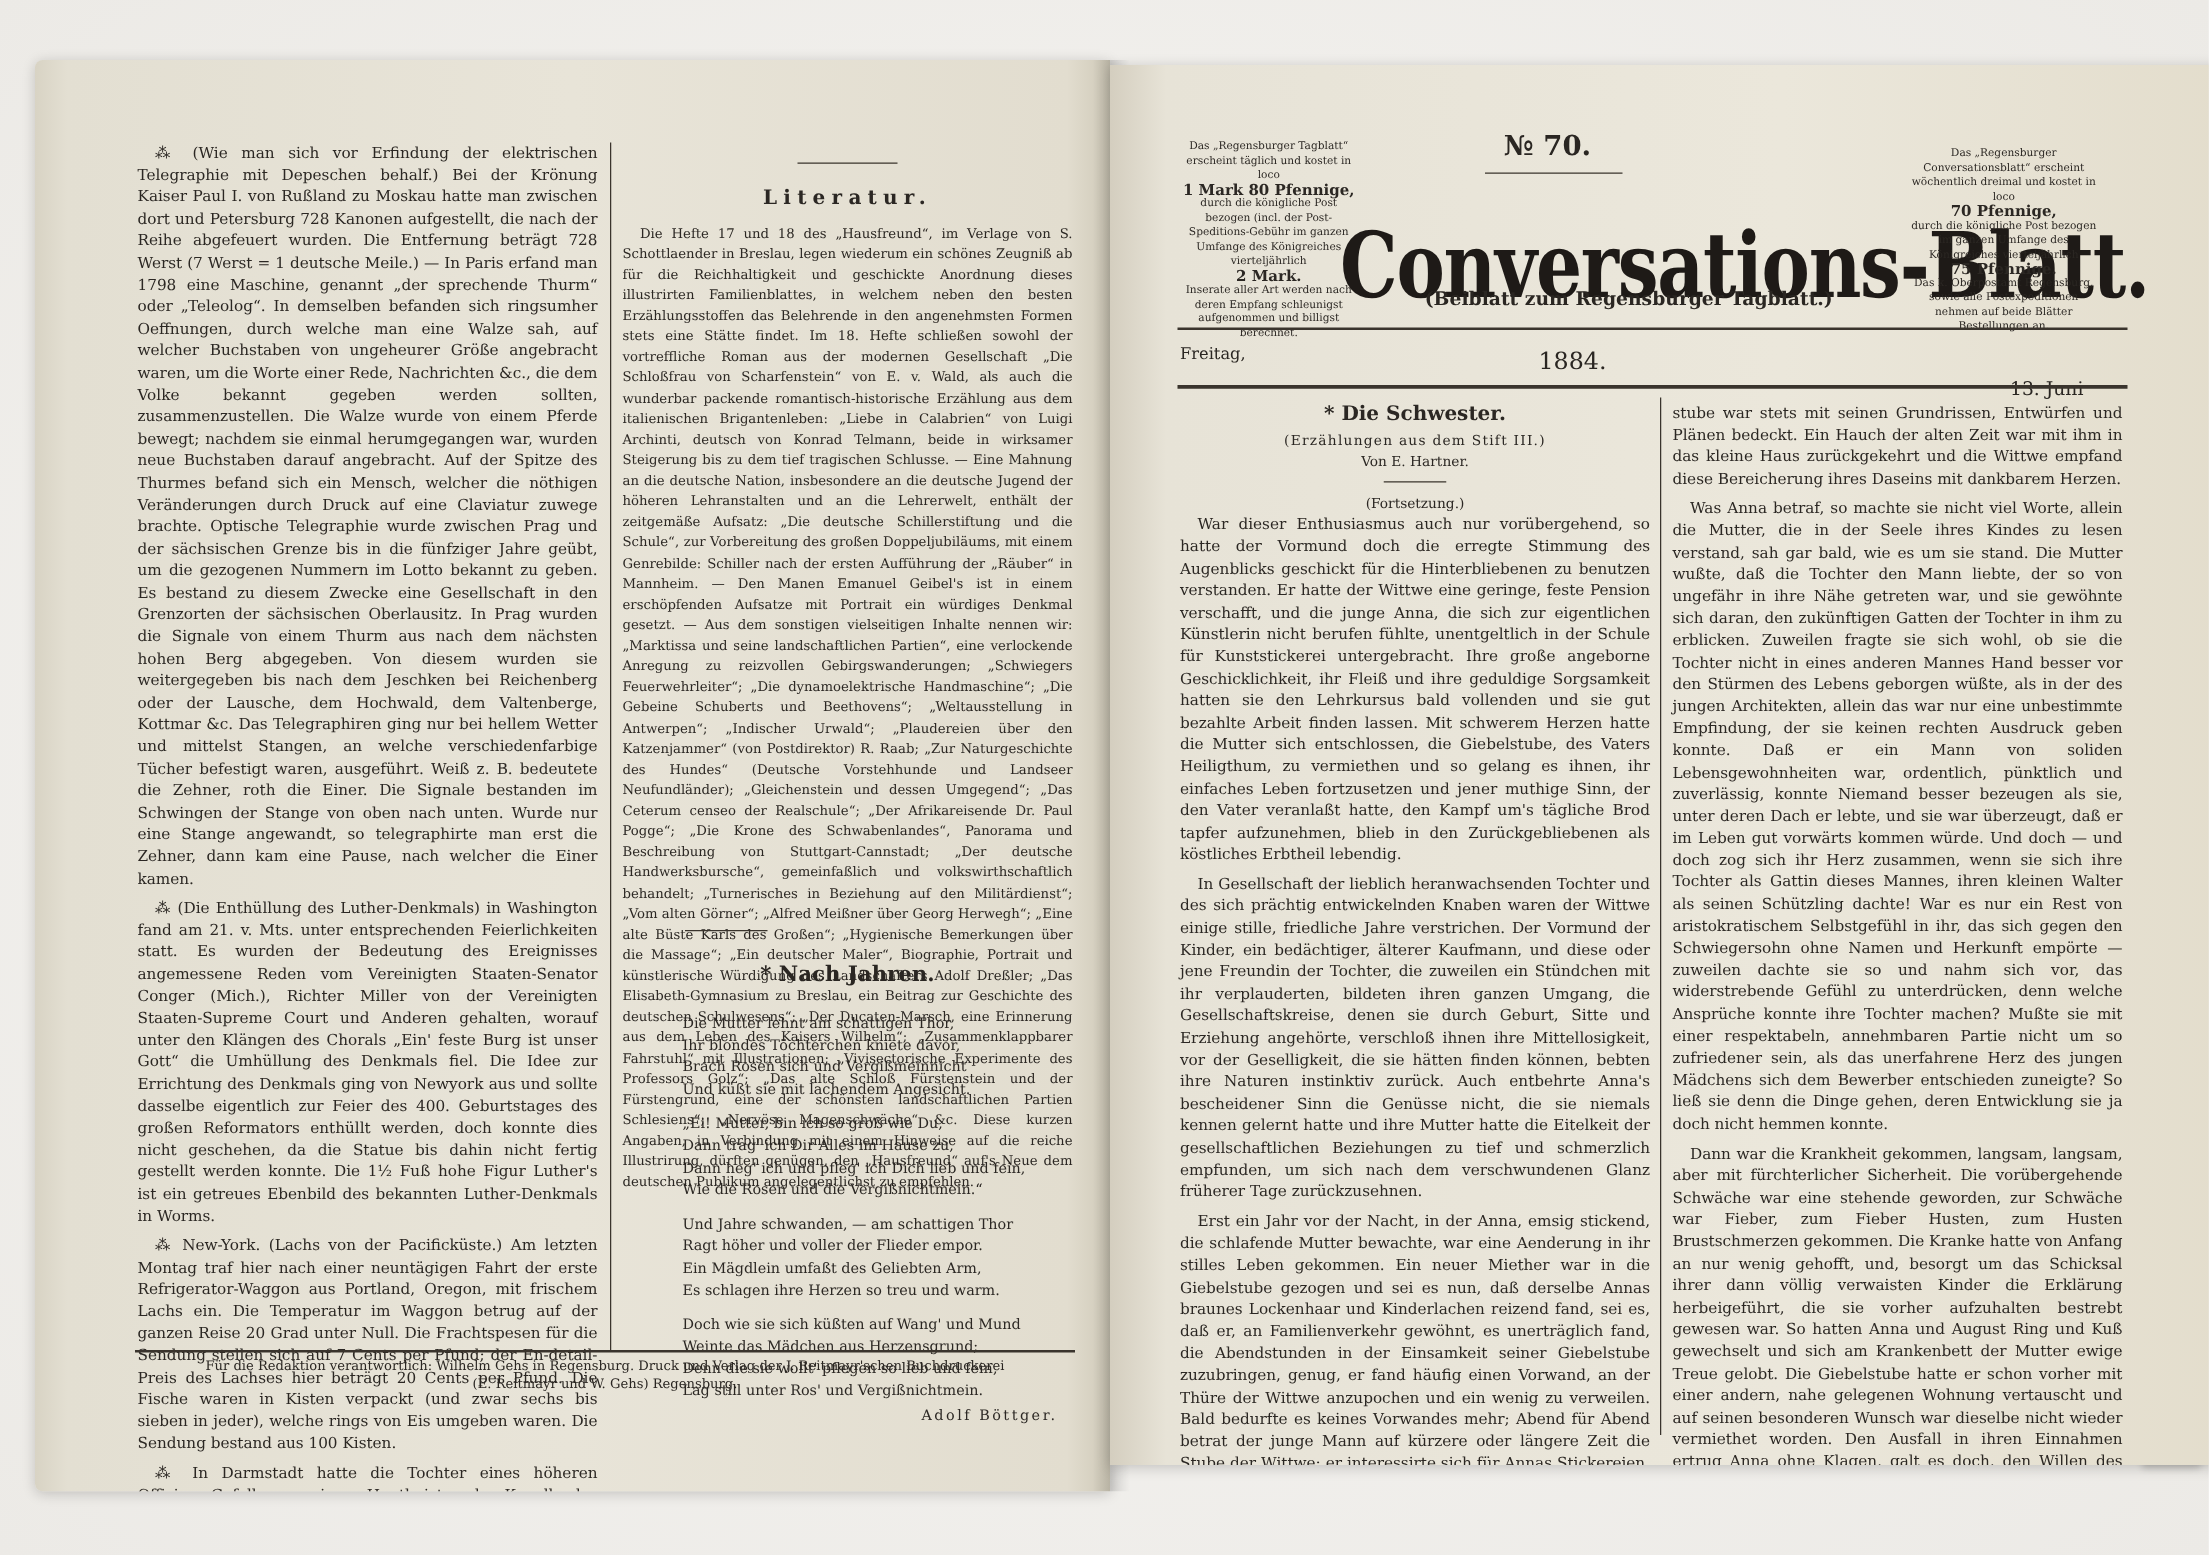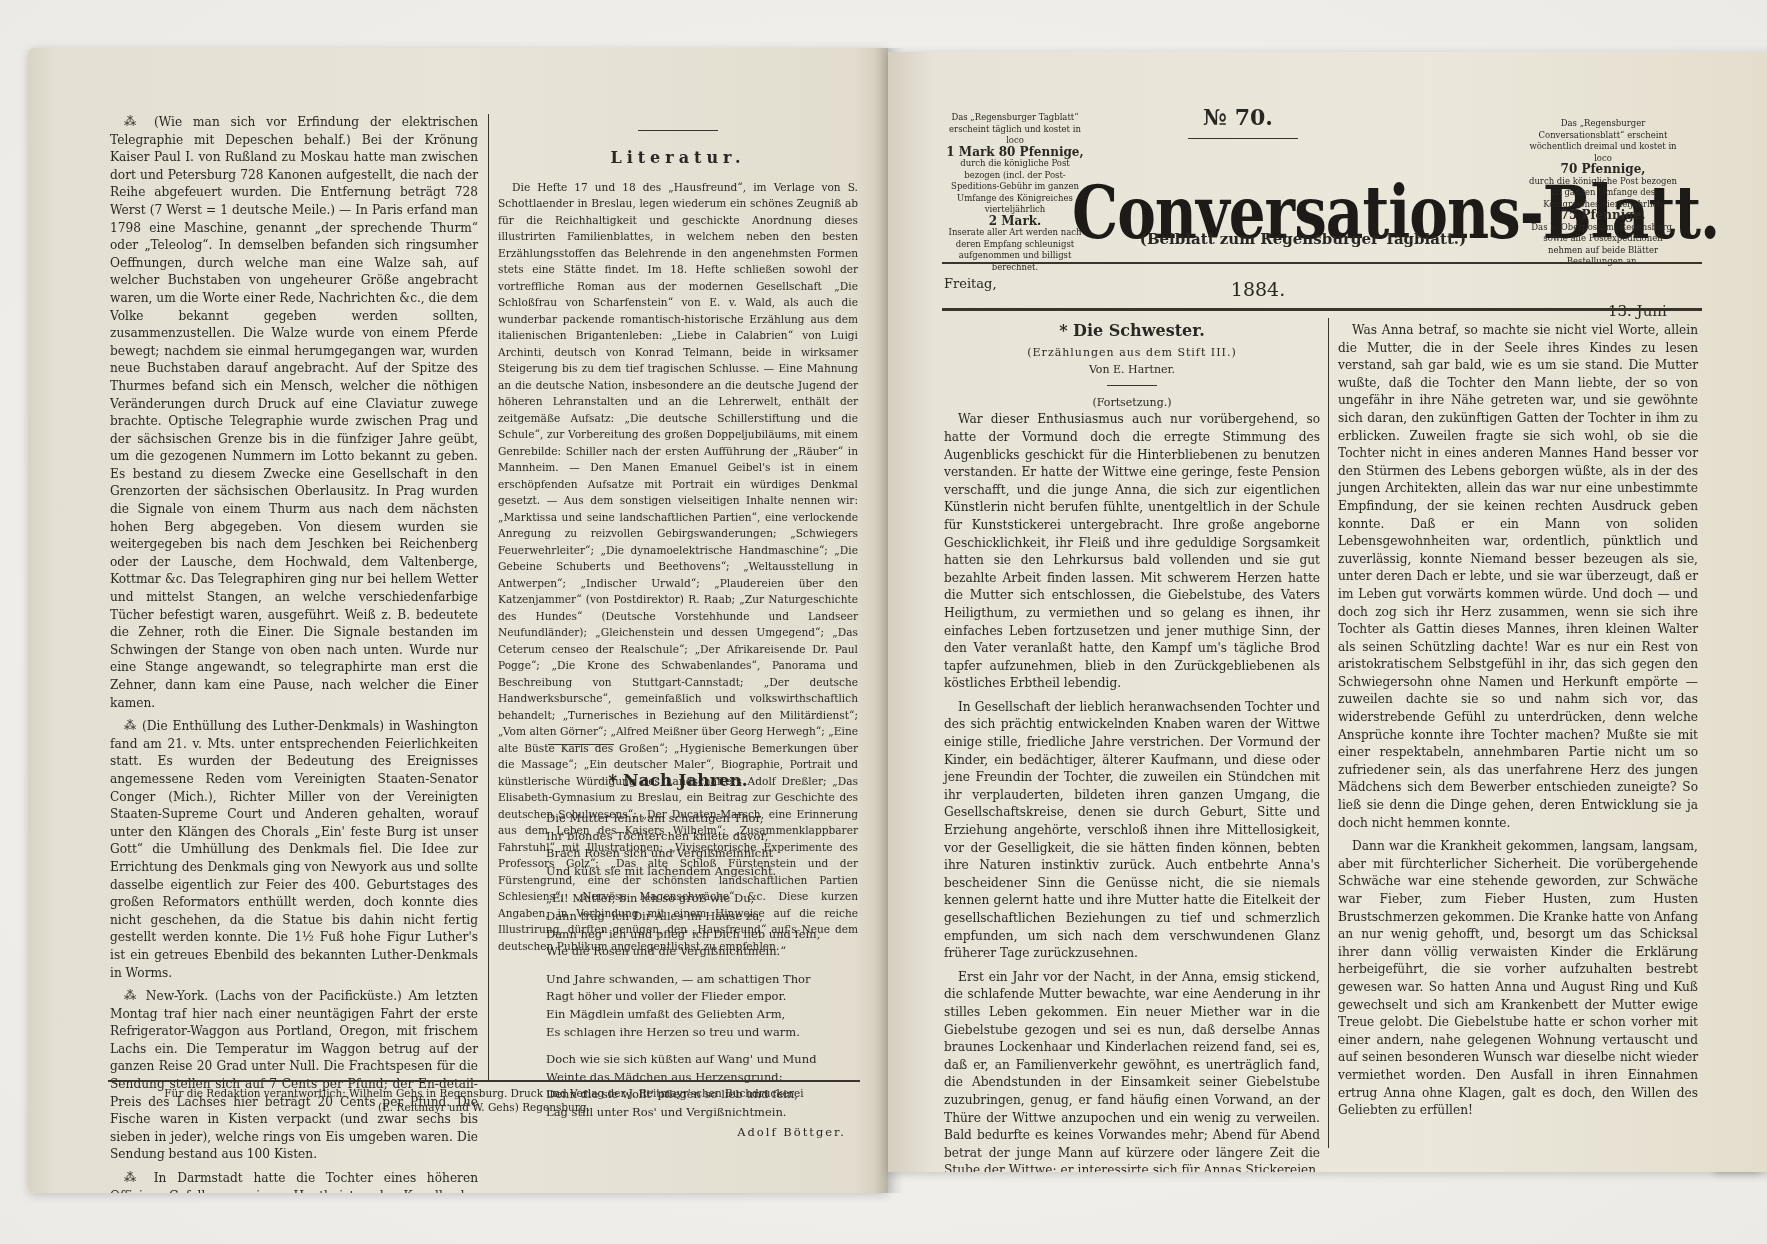--- a/index.html
+++ b/index.html
@@ -126,18 +126,19 @@
       <div class="hrule" style="position:relative;width:50px;margin:6px auto 8px;"></div>
       <div class="center small">(Fortsetzung.)</div>
       <p>War dieser Enthusiasmus auch nur vorübergehend, so hatte der Vormund doch die erregte Stimmung des Augenblicks geschickt für die Hinterbliebenen zu benutzen verstanden. Er hatte der Wittwe eine geringe, feste Pension verschafft, und die junge Anna, die sich zur eigentlichen Künstlerin nicht berufen fühlte, unentgeltlich in der Schule für Kunststickerei untergebracht. Ihre große angeborne Geschicklichkeit, ihr Fleiß und ihre geduldige Sorgsamkeit hatten sie den Lehrkursus bald vollenden und sie gut bezahlte Arbeit finden lassen. Mit schwerem Herzen hatte die Mutter sich entschlossen, die Giebelstube, des Vaters Heiligthum, zu vermiethen und so gelang es ihnen, ihr einfaches Leben fortzusetzen und jener muthige Sinn, der den Vater veranlaßt hatte, den Kampf um's tägliche Brod tapfer aufzunehmen, blieb in den Zurückgebliebenen als köstliches Erbtheil lebendig.</p>
       <p>In Gesellschaft der lieblich heranwachsenden Tochter und des sich prächtig entwickelnden Knaben waren der Wittwe einige stille, friedliche Jahre verstrichen. Der Vormund der Kinder, ein bedächtiger, älterer Kaufmann, und diese oder jene Freundin der Tochter, die zuweilen ein Stündchen mit ihr verplauderten, bildeten ihren ganzen Umgang, die Gesellschaftskreise, denen sie durch Geburt, Sitte und Erziehung angehörte, verschloß ihnen ihre Mittellosigkeit, vor der Geselligkeit, die sie hätten finden können, bebten ihre Naturen instinktiv zurück. Auch entbehrte Anna's bescheidener Sinn die Genüsse nicht, die sie niemals kennen gelernt hatte und ihre Mutter hatte die Eitelkeit der gesellschaftlichen Beziehungen zu tief und schmerzlich empfunden, um sich nach dem verschwundenen Glanz früherer Tage zurückzusehnen.</p>
       <p>Erst ein Jahr vor der Nacht, in der Anna, emsig stickend, die schlafende Mutter bewachte, war eine Aenderung in ihr stilles Leben gekommen. Ein neuer Miether war in die Giebelstube gezogen und sei es nun, daß derselbe Annas braunes Lockenhaar und Kinderlachen reizend fand, sei es, daß er, an Familienverkehr gewöhnt, es unerträglich fand, die Abendstunden in der Einsamkeit seiner Giebelstube zuzubringen, genug, er fand häufig einen Vorwand, an der Thüre der Wittwe anzupochen und ein wenig zu verweilen. Bald bedurfte es keines Vorwandes mehr; Abend für Abend betrat der junge Mann auf kürzere oder längere Zeit die Stube der Wittwe; er interessirte sich für Annas Stickereien, ordnete mit sachverständigem Sinn die Farben und entwarf ihr manche stilvolle Zeichnung. Er war Architekt und wenn er auch kein Künstler im höchsten Sinne des Wortes war, so arbeitete er doch mit Stift und Farbe und der große Zeichentisch in der Giebel-</p>
     </div>
 
     <div class="vrule" style="left:440px;top:266px;height:830px;"></div>
 
     <div class="col" style="left:450px;top:270px;width:360px;">
+      <p style="text-indent:0">stube war stets mit seinen Grundrissen, Entwürfen und Plänen bedeckt. Ein Hauch der alten Zeit war mit ihm in das kleine Haus zurückgekehrt und die Wittwe empfand diese Bereicherung ihres Daseins mit dankbarem Herzen.</p>
       <p>Was Anna betraf, so machte sie nicht viel Worte, allein die Mutter, die in der Seele ihres Kindes zu lesen verstand, sah gar bald, wie es um sie stand. Die Mutter wußte, daß die Tochter den Mann liebte, der so von ungefähr in ihre Nähe getreten war, und sie gewöhnte sich daran, den zukünftigen Gatten der Tochter in ihm zu erblicken. Zuweilen fragte sie sich wohl, ob sie die Tochter nicht in eines anderen Mannes Hand besser vor den Stürmen des Lebens geborgen wüßte, als in der des jungen Architekten, allein das war nur eine unbestimmte Empfindung, der sie keinen rechten Ausdruck geben konnte. Daß er ein Mann von soliden Lebensgewohnheiten war, ordentlich, pünktlich und zuverlässig, konnte Niemand besser bezeugen als sie, unter deren Dach er lebte, und sie war überzeugt, daß er im Leben gut vorwärts kommen würde. Und doch — und doch zog sich ihr Herz zusammen, wenn sie sich ihre Tochter als Gattin dieses Mannes, ihren kleinen Walter als seinen Schützling dachte! War es nur ein Rest von aristokratischem Selbstgefühl in ihr, das sich gegen den Schwiegersohn ohne Namen und Herkunft empörte — zuweilen dachte sie so und nahm sich vor, das widerstrebende Gefühl zu unterdrücken, denn welche Ansprüche konnte ihre Tochter machen? Mußte sie mit einer respektabeln, annehmbaren Partie nicht um so zufriedener sein, als das unerfahrene Herz des jungen Mädchens sich dem Bewerber entschieden zuneigte? So ließ sie denn die Dinge gehen, deren Entwicklung sie ja doch nicht hemmen konnte.</p>
       <p>Dann war die Krankheit gekommen, langsam, langsam, aber mit fürchterlicher Sicherheit. Die vorübergehende Schwäche war eine stehende geworden, zur Schwäche war Fieber, zum Fieber Husten, zum Husten Brustschmerzen gekommen. Die Kranke hatte von Anfang an nur wenig gehofft, und, besorgt um das Schicksal ihrer dann völlig verwaisten Kinder die Erklärung herbeigeführt, die sie vorher aufzuhalten bestrebt gewesen war. So hatten Anna und August Ring und Kuß gewechselt und sich am Krankenbett der Mutter ewige Treue gelobt. Die Giebelstube hatte er schon vorher mit einer andern, nahe gelegenen Wohnung vertauscht und auf seinen besonderen Wunsch war dieselbe nicht wieder vermiethet worden. Den Ausfall in ihren Einnahmen ertrug Anna ohne Klagen, galt es doch, den Willen des Geliebten zu erfüllen!</p>
 
     </div>
   </div>
 </div>
 
 </body></html>

